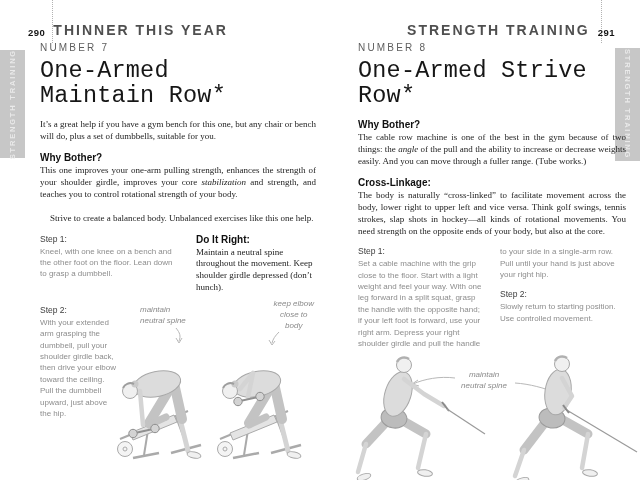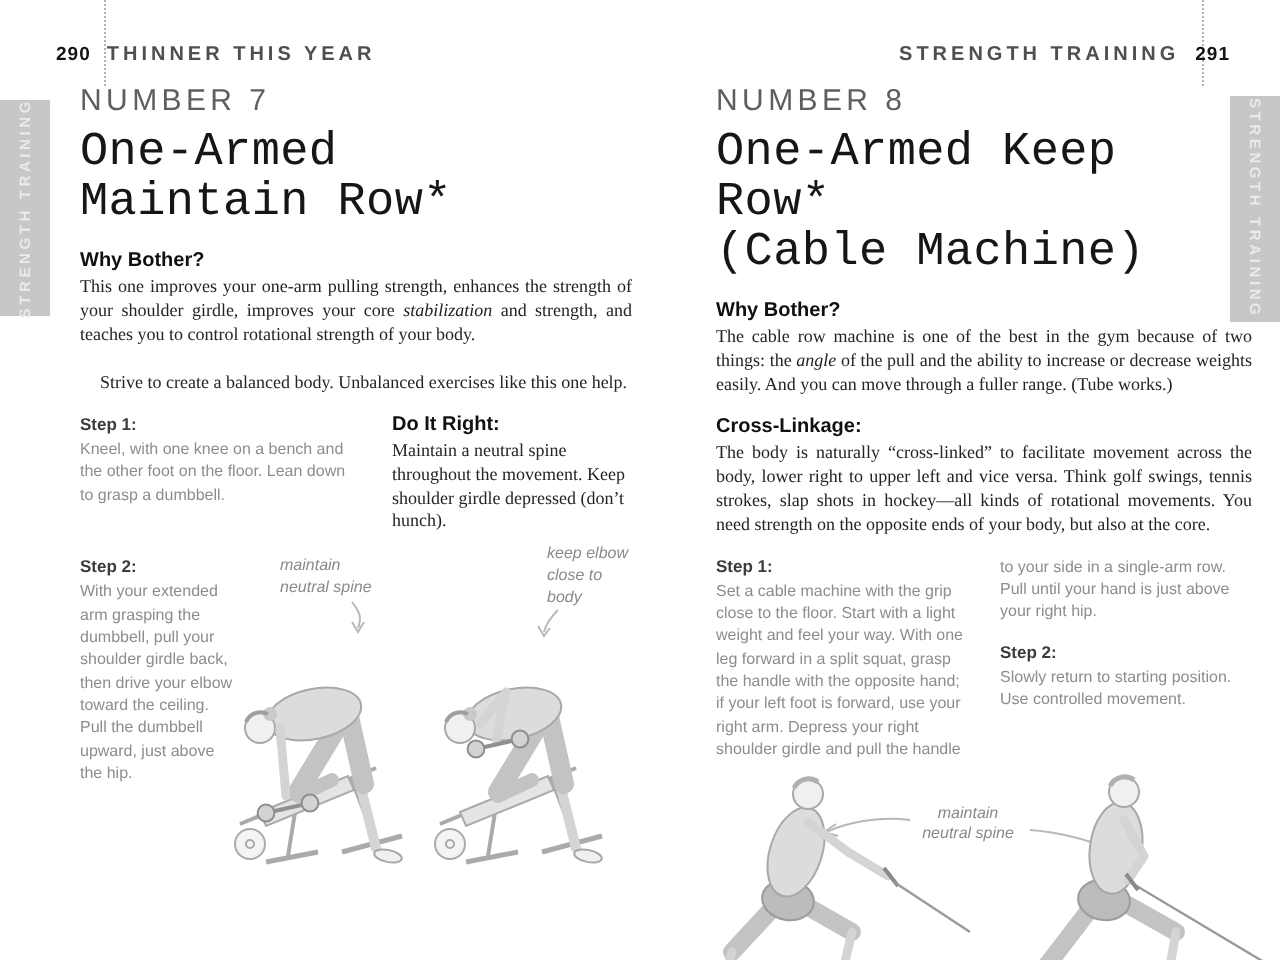--- a/index.html
+++ b/index.html
@@ -4,58 +4,58 @@
 <style>
   html,body{margin:0;padding:0}
   body{
     width:640px;height:480px;position:relative;overflow:hidden;
     background:#ffffff;font-family:"Liberation Sans",sans-serif;color:#222;
   }
   
   .header{position:absolute;top:22px;display:flex;align-items:flex-end;gap:8px}
   .header-left{left:28px}
   .header-right{right:25px}
-  .runhead{font-size:10px;font-weight:600;letter-spacing:2px;color:#4f4f4f}
+  .runhead{font-size:14px;font-weight:600;letter-spacing:2px;color:#4f4f4f}
   .pagenum{font-size:9.5px;font-weight:bold;color:#141414;letter-spacing:.5px}
   .dotline{position:absolute;top:0;height:43px;width:0;border-left:1.6px dotted #b2b2b2}
   .dotline-left{left:52px}
   .dotline-right{left:601px}
   
   .tab{position:absolute;width:25px;background:#c7c7c7;display:flex;align-items:center;justify-content:center}
   .tab-left{left:0;top:50px;height:108px}
   .tab-right{right:0;top:48px;height:113px}
   .tab span{writing-mode:vertical-rl;font-size:7.5px;font-weight:bold;letter-spacing:1.8px;color:#eaeaea;white-space:nowrap}
   .tab-left span{transform:rotate(180deg)}
   
   .page{position:absolute;top:0;padding-top:42px}
   .page-left{left:40px;width:276px}
   .page-right{left:358px;width:268px}
-  .kicker{font-size:15px;letter-spacing:2.2px;color:#5e5e5e;margin:0 0 5px}
+  .kicker{font-size:10px;letter-spacing:2.2px;color:#5e5e5e;margin:0 0 5px}
   h1.title{font-family:Liberation Mono, monospace;font-weight:400;font-size:23.5px;line-height:1.07;color:#161616;margin:0 0 11px;letter-spacing:.2px}
   h3.sect{font-size:10px;font-weight:bold;color:#101010;margin:0 0 2px}
   p.serif{font-family:"Liberation Serif",serif;font-size:9px;line-height:1.32;color:#232323;margin:0 0 9px}
   p.just{text-align:justify}
   p.nomb{margin-bottom:12px}
   p.indent{text-indent:10px;margin-top:5px}
   em.bookital{}
-  h4.stephead{font-size:8.5px;font-weight:bold;color:#3c3c3c;margin:0 0 2px}
+  h4.stephead{font-size:8.5px;font-weight:normal;color:#3c3c3c;margin:0 0 2px}
   p.step{font-size:8px;line-height:1.42;color:#8d8d8d;margin:0 0 9px}
   
   .cols{display:flex;gap:18px;margin-top:3px}
   .col-a{width:138px;flex:none}
   .col-b{flex:1}
   
   .bottomrow{display:flex;margin-top:2px}
   .step2col{width:80px;flex:none}
   .art{position:relative;flex:1}
   .art-left{height:182px}
   .art-right{height:136px;margin-top:2px}
   .fig{position:absolute}
   .annotation{position:absolute;font-size:8px;font-style:italic;color:#8a8a8a;line-height:1.35;white-space:pre-line}
-  .ann-r{text-align:left}
+  .ann-r{text-align:center}
   .ann-c{text-align:center}
   .arrow{position:absolute}
   
   .stepcols{margin-top:3px;height:104px;column-count:2;column-gap:16px;column-fill:auto}
   .stepcols h4{break-after:avoid}
   svg .outline{stroke:#a8a8a8;stroke-width:1;fill:#dcdcdc}
   svg .skinfill{stroke:#a8a8a8;stroke-width:1;fill:#f0f0f0}
 </style>
 </head>
 <body>
@@ -79,20 +79,21 @@
   <span>STRENGTH TRAINING</span>
 </div>
 
 <section class="page page-left">
   <p class="kicker">NUMBER 7</p>
   <h1 class="title">
       <span style="display:block">One-Armed</span>
       <span style="display:block">Maintain Row*</span>
     </h1>
 
+  <p class="serif just">It’s a great help if you have a gym bench for this one, but any chair or bench will do, plus a set of dumbbells, suitable for you.</p>
 
   <h3 class="sect">Why Bother?</h3>
   <p class="serif just nomb"><span>This one improves your one-arm pulling strength, enhances the strength of your shoulder girdle, improves your core </span><em class="bookital">stabilization</em><span> and strength, and teaches you to control rotational strength of your body.</span></p>
   <p class="serif just indent">Strive to create a balanced body. Unbalanced exercises like this one help.</p>
 
   <div class="cols">
     <div class="col-a">
       <h4 class="stephead">Step 1:</h4>
       <p class="step">Kneel, with one knee on a bench and the other foot on the floor. Lean down to grasp a dumbbell.</p>
     </div>
@@ -174,22 +175,21 @@
         <circle cx="22" cy="72.5" r="4.2" fill="#d3d3d3" stroke="#8e8e8e"></circle>
         <circle cx="44" cy="67.5" r="4.2" fill="#d3d3d3" stroke="#8e8e8e"></circle>
       </svg>
     </div>
   </div>
 </section>
 
 <section class="page page-right">
   <p class="kicker">NUMBER 8</p>
   <h1 class="title">
-      <span style="display:block">One-Armed Keep Row*</span>
-      <span style="display:block">(Cable Machine)</span>
+      <span style="display:block">One-Armed Strive Row*</span>
     </h1>
 
   <h3 class="sect">Why Bother?</h3>
   <p class="serif just"><span>The cable row machine is one of the best in the gym because of two things: the </span><em class="bookital">angle</em><span> of the pull and the ability to increase or decrease weights easily. And you can move through a fuller range. (Tube works.)</span></p>
 
   <h3 class="sect">Cross-Linkage:</h3>
   <p class="serif just">The body is naturally “cross-linked” to facilitate movement across the body, lower right to upper left and vice versa. Think golf swings, tennis strokes, slap shots in hockey—all kinds of rotational movements. You need strength on the opposite ends of your body, but also at the core.</p>
 
   <div class="stepcols">
     <h4 class="stephead">Step 1:</h4>

